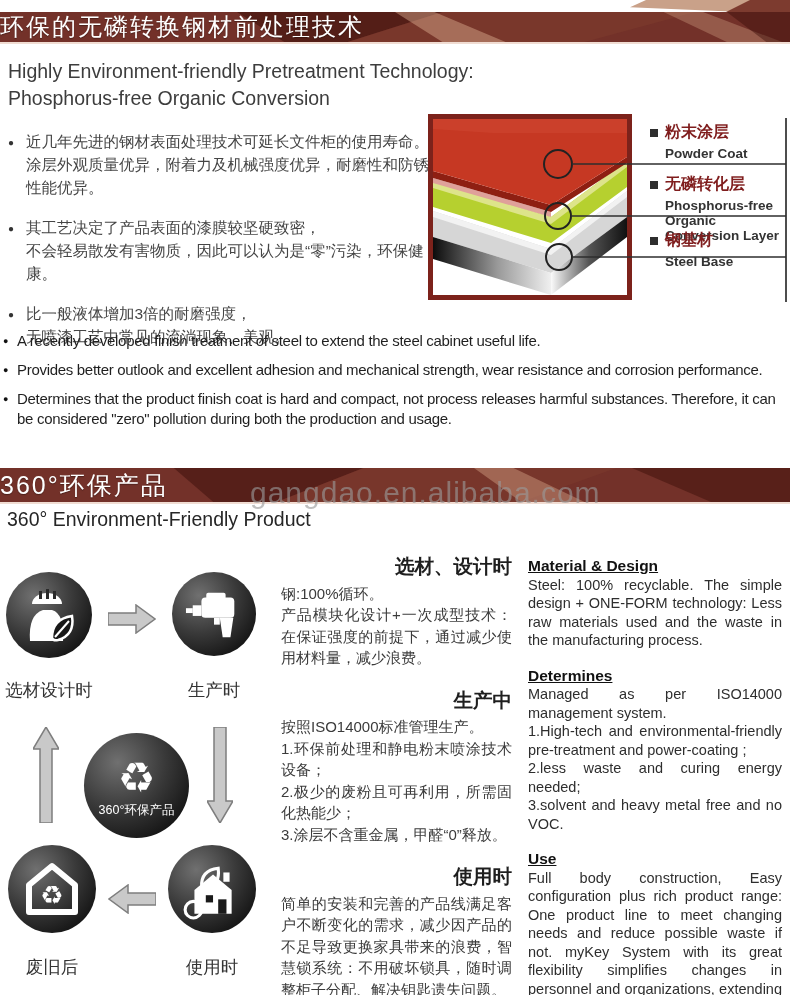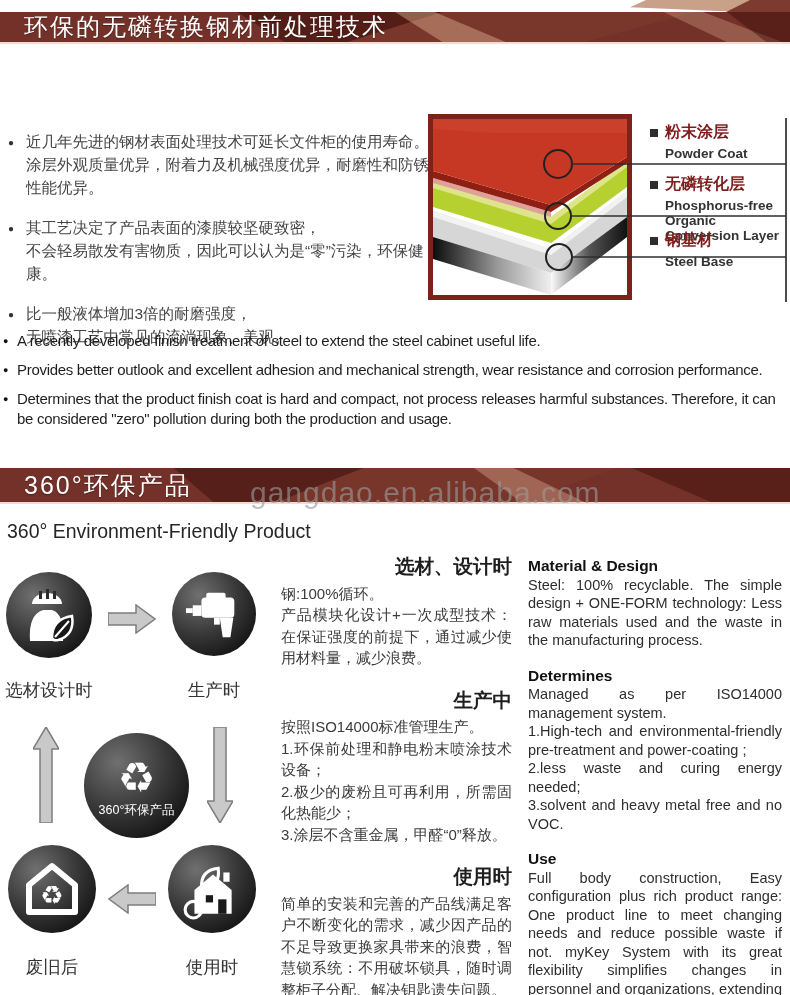--- a/index.html
+++ b/index.html
@@ -14,21 +14,21 @@
   .banner .shape { position:absolute; top:0; left:0; width:100%; height:100%; }
   .shape.dark-a  { background:rgba(58,14,9,.55);  clip-path:polygon(30% 0,56% 0,44% 100%,36% 100%); }
   .shape.mid-a   { background:rgba(130,64,48,.40); clip-path:polygon(56% 0,88% 0,74% 100%,44% 100%); }
   .shape.tan-a   { background:rgba(222,176,146,.45); clip-path:polygon(50% 0,55% 0,64% 100%,56% 100%); }
   .shape.tan-b   { background:rgba(222,176,146,.32); clip-path:polygon(84% 0,89% 0,99% 100%,92% 100%); }
   .shape.dark-b  { background:rgba(58,14,9,.45);  clip-path:polygon(92% 0,100% 0,100% 100%,97% 100%); }
   .shape.dark-c  { background:rgba(58,14,9,.50);  clip-path:polygon(22% 0,46% 0,35% 100%,27% 100%); }
   .shape.mid-b   { background:rgba(130,64,48,.38); clip-path:polygon(46% 0,78% 0,66% 100%,35% 100%); }
   .shape.tan-c   { background:rgba(222,176,146,.40); clip-path:polygon(60% 0,65% 0,74% 100%,66% 100%); }
   .shape.dark-d  { background:rgba(58,14,9,.48);  clip-path:polygon(80% 0,100% 0,100% 100%,90% 100%); }
-  .banner-title { position:relative; z-index:2; color:#ffffff; padding-left:24px; letter-spacing:2px; font-weight:500;
+  .banner-title { position:relative; z-index:2; color:#ffffff; padding-left:0; letter-spacing:2px; font-weight:500;
                   text-shadow:0 1px 1px rgba(0,0,0,.35); white-space:nowrap; }
   #banner1 .banner-title { font-size:24px; line-height:30px; }
   #banner2 .banner-title { font-size:25px; line-height:34px; }
   #top-decor { position:absolute; top:0; left:630px; width:160px; height:12px; }
   #top-decor .d1 { position:absolute; inset:0; background:#c9a189; clip-path:polygon(10% 0,95% 0,70% 100%,0 60%); }
   #top-decor .d2 { position:absolute; inset:0; background:#7d3b2f; clip-path:polygon(75% 0,100% 0,100% 100%,60% 100%); }
 
   
   #intro-title { position:absolute; left:8px; top:58px; width:640px; font-size:19.5px; line-height:27px; color:#3d3d3d; }
   #cn-bullets { position:absolute; left:8px; top:130px; width:425px; list-style:none; }
@@ -45,21 +45,21 @@
   .layer-label .en { margin:3px 0 0 15px; font-size:13.5px; font-weight:700; color:#333; line-height:15px; white-space:pre-line; }
   #label-0 { top:2px; } #label-1 { top:54px; } #label-2 { top:110px;text-align:center; }
 
   
   #en-bullets { position:absolute; left:3px; top:331px; width:785px; list-style:none; }
   #en-bullets li { position:relative; padding-left:14px; font-size:15px; letter-spacing:-0.3px; line-height:20px; color:#1f1f1f; margin-bottom:9px; }
   #en-bullets li::before { content:"●"; position:absolute; left:0; top:0; font-size:9px; color:#111; }
 
   
   #watermark { position:absolute; left:250px; top:476px; z-index:6; font-size:30px; color:#9a9a9a; opacity:.62; letter-spacing:1px; white-space:nowrap; }
-  #subtitle360 { position:absolute; left:7px; top:508px; font-size:19.5px; color:#262626;margin-top:12px; }
+  #subtitle360 { position:absolute; left:7px; top:508px; font-size:19.5px; color:#262626; }
 
   
   .circle { position:absolute; border-radius:50%;
             background:radial-gradient(circle at 32% 28%, #707070 0%, #3a3a3a 45%, #101010 85%);
             display:flex; align-items:center; justify-content:center; }
   #c-design { left:6px;  top:572px; width:86px; height:86px; }
   #c-prod   { left:172px; top:572px; width:84px; height:84px; }
   #c-360    { left:84px; top:733px; width:105px; height:105px; flex-direction:column; }
   #c-waste  { left:8px;  top:845px; width:88px; height:88px; }
   #c-use    { left:168px; top:845px; width:88px; height:88px; }
@@ -70,21 +70,21 @@
   #lbl-use    { left:157px; top:955px; }
   #c-360 .recycle-glyph { color:#fff; font-size:42px; line-height:44px; margin-top:4px; }
   #c-360 .c360-text { color:#fff; font-size:12.5px; margin-top:2px; }
   .arrow { position:absolute; }
 
   
   #cn-col { position:absolute; left:281px; top:556px; width:231px; color:#3b3b3b; font-size:15px; line-height:21.5px; text-align:justify; }
   #cn-col h3 { font-size:19.5px; font-weight:700; color:#1e1e1e; margin:0 0 5px 0; text-align:right; }
   #cn-col .sec { margin-bottom:21px; }
   #en-col { position:absolute; left:528px; top:557px; width:254px; color:#2e2e2e; font-size:14.5px; line-height:18.5px; text-align:justify; }
-  #en-col h4 { font-size:15.5px; font-weight:700; color:#111; margin:0; text-align:left; }
+  #en-col h4 { font-size:15.5px; font-weight:700; color:#111; margin:0; text-align:left;text-decoration:underline; }
   #en-col .sec { margin-bottom:17px; }
   .prewrap { white-space:pre-line; }
 </style>
 </head>
 <body>
 
 <div id="page">
 
   <div id="top-decor">
     <div class="d1"></div>
@@ -93,20 +93,24 @@
 
   <div id="banner1" class="banner">
     <div class="shape dark-a"></div>
     <div class="shape mid-a"></div>
     <div class="shape tan-a"></div>
     <div class="shape tan-b"></div>
     <div class="shape dark-b"></div>
     <div class="banner-title">环保的无磷转换钢材前处理技术</div>
   </div>
 
+  <div id="intro-title">
+    <div>Highly Environment-friendly Pretreatment Technology:</div>
+    <div>Phosphorus-free Organic Conversion</div>
+  </div>
 
   <ul id="cn-bullets">
     <li class="prewrap">近几年先进的钢材表面处理技术可延长文件柜的使用寿命。
 涂层外观质量优异，附着力及机械强度优异，耐磨性和防锈性能优异。</li>
     <li class="prewrap">其工艺决定了产品表面的漆膜较坚硬致密，
 不会轻易散发有害物质，因此可以认为是“零”污染，环保健康。</li>
     <li class="prewrap">比一般液体增加3倍的耐磨强度，
 无喷漆工艺中常见的流淌现象、美观。</li>
   </ul>
 

